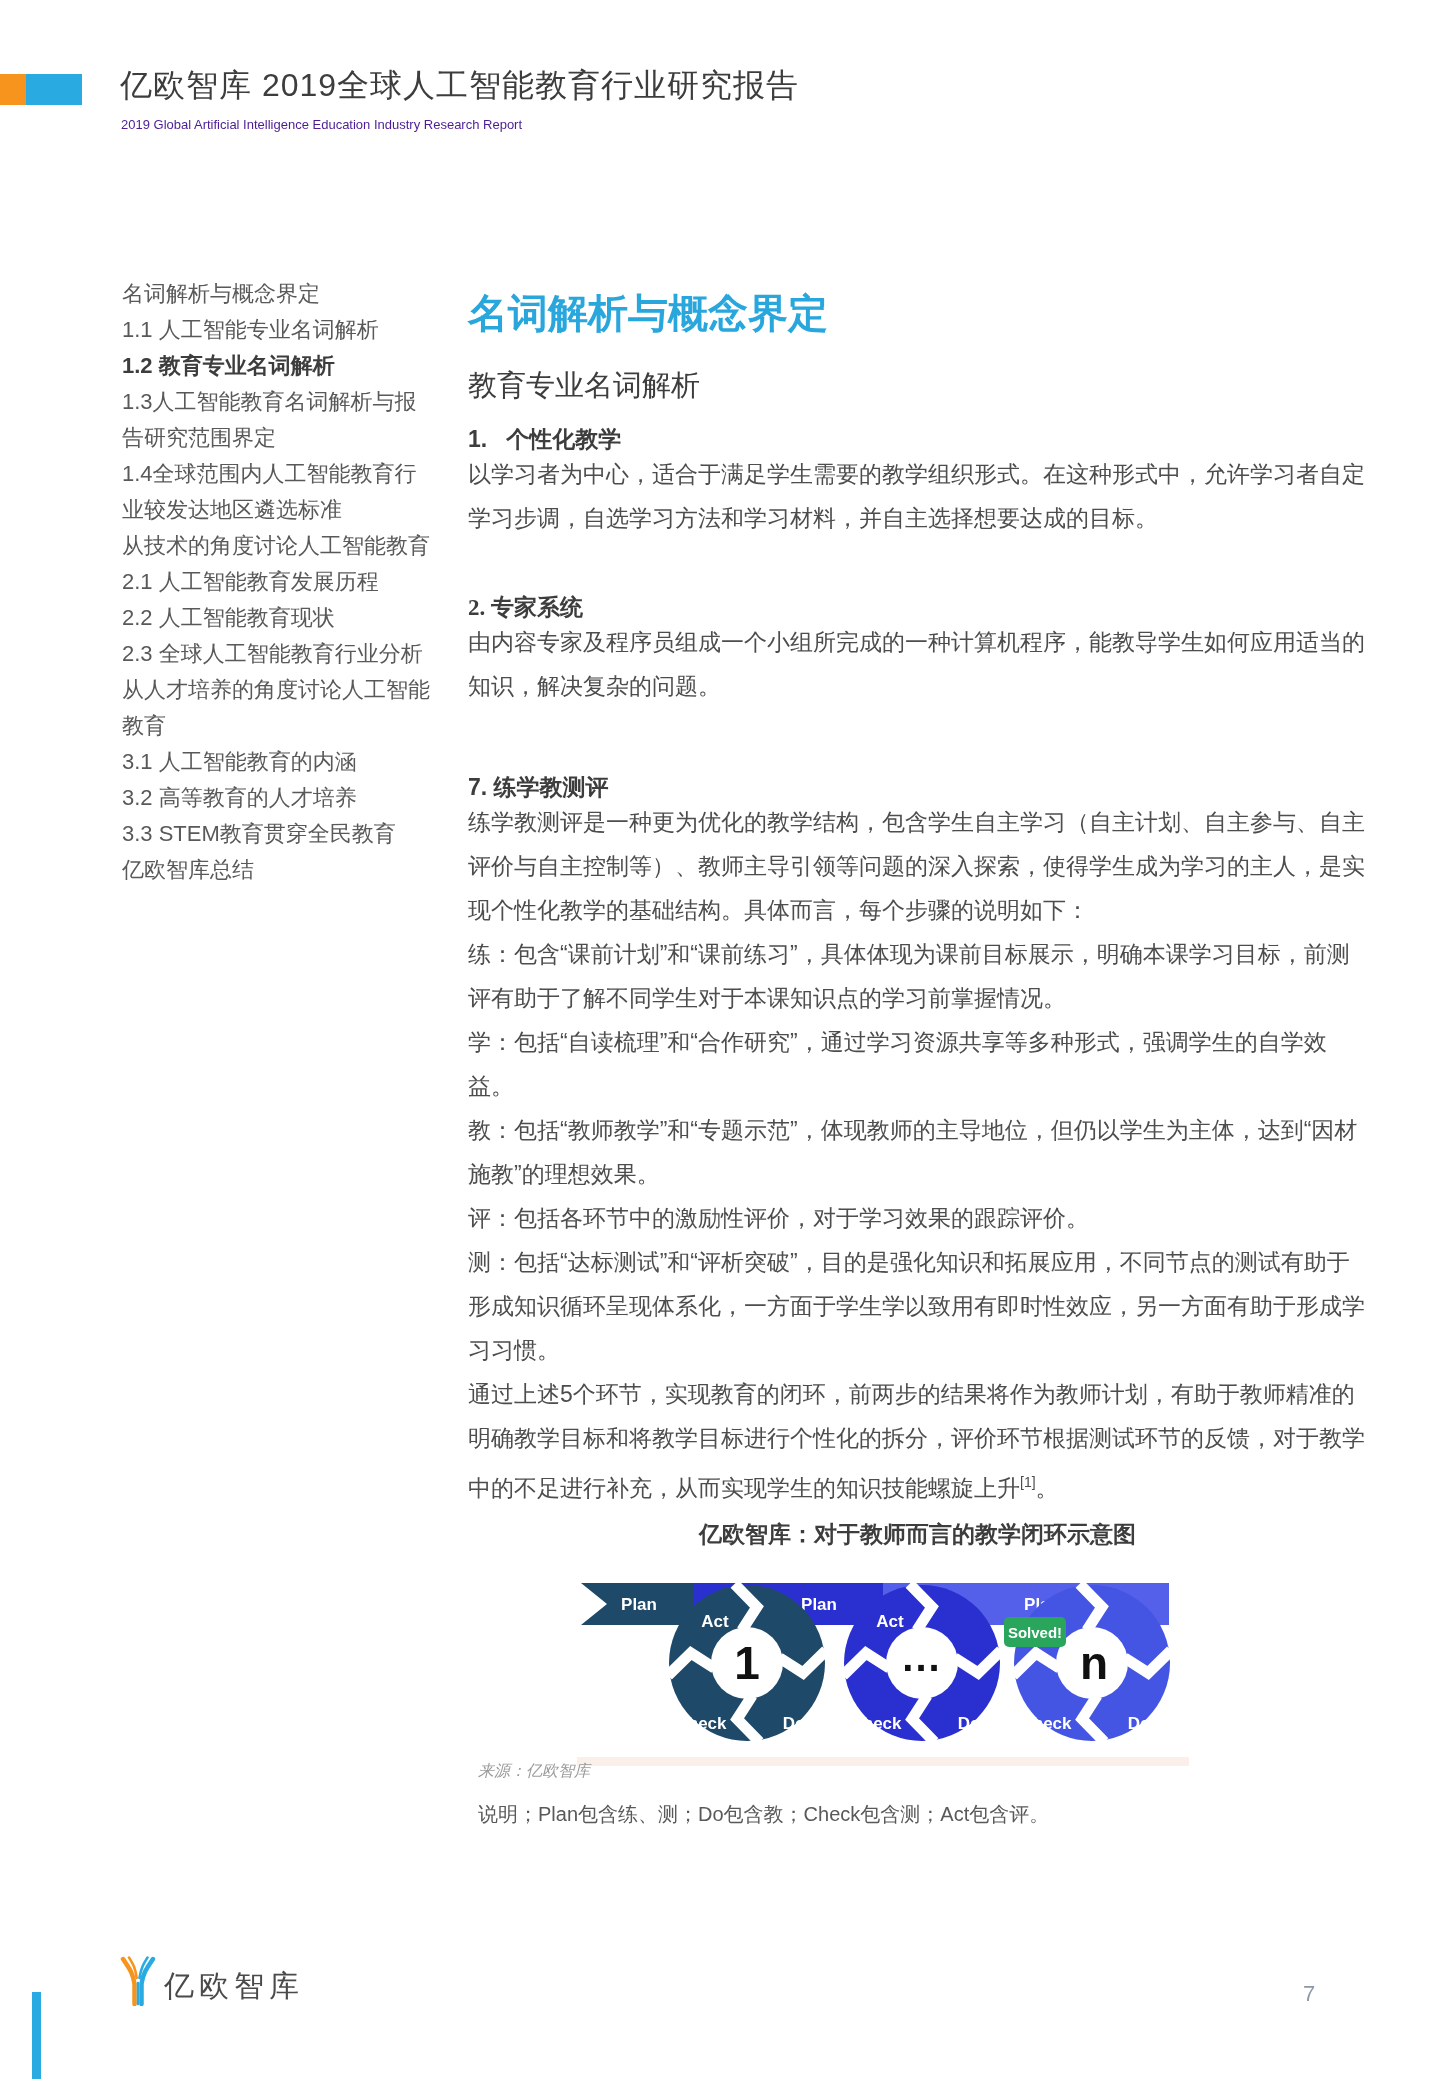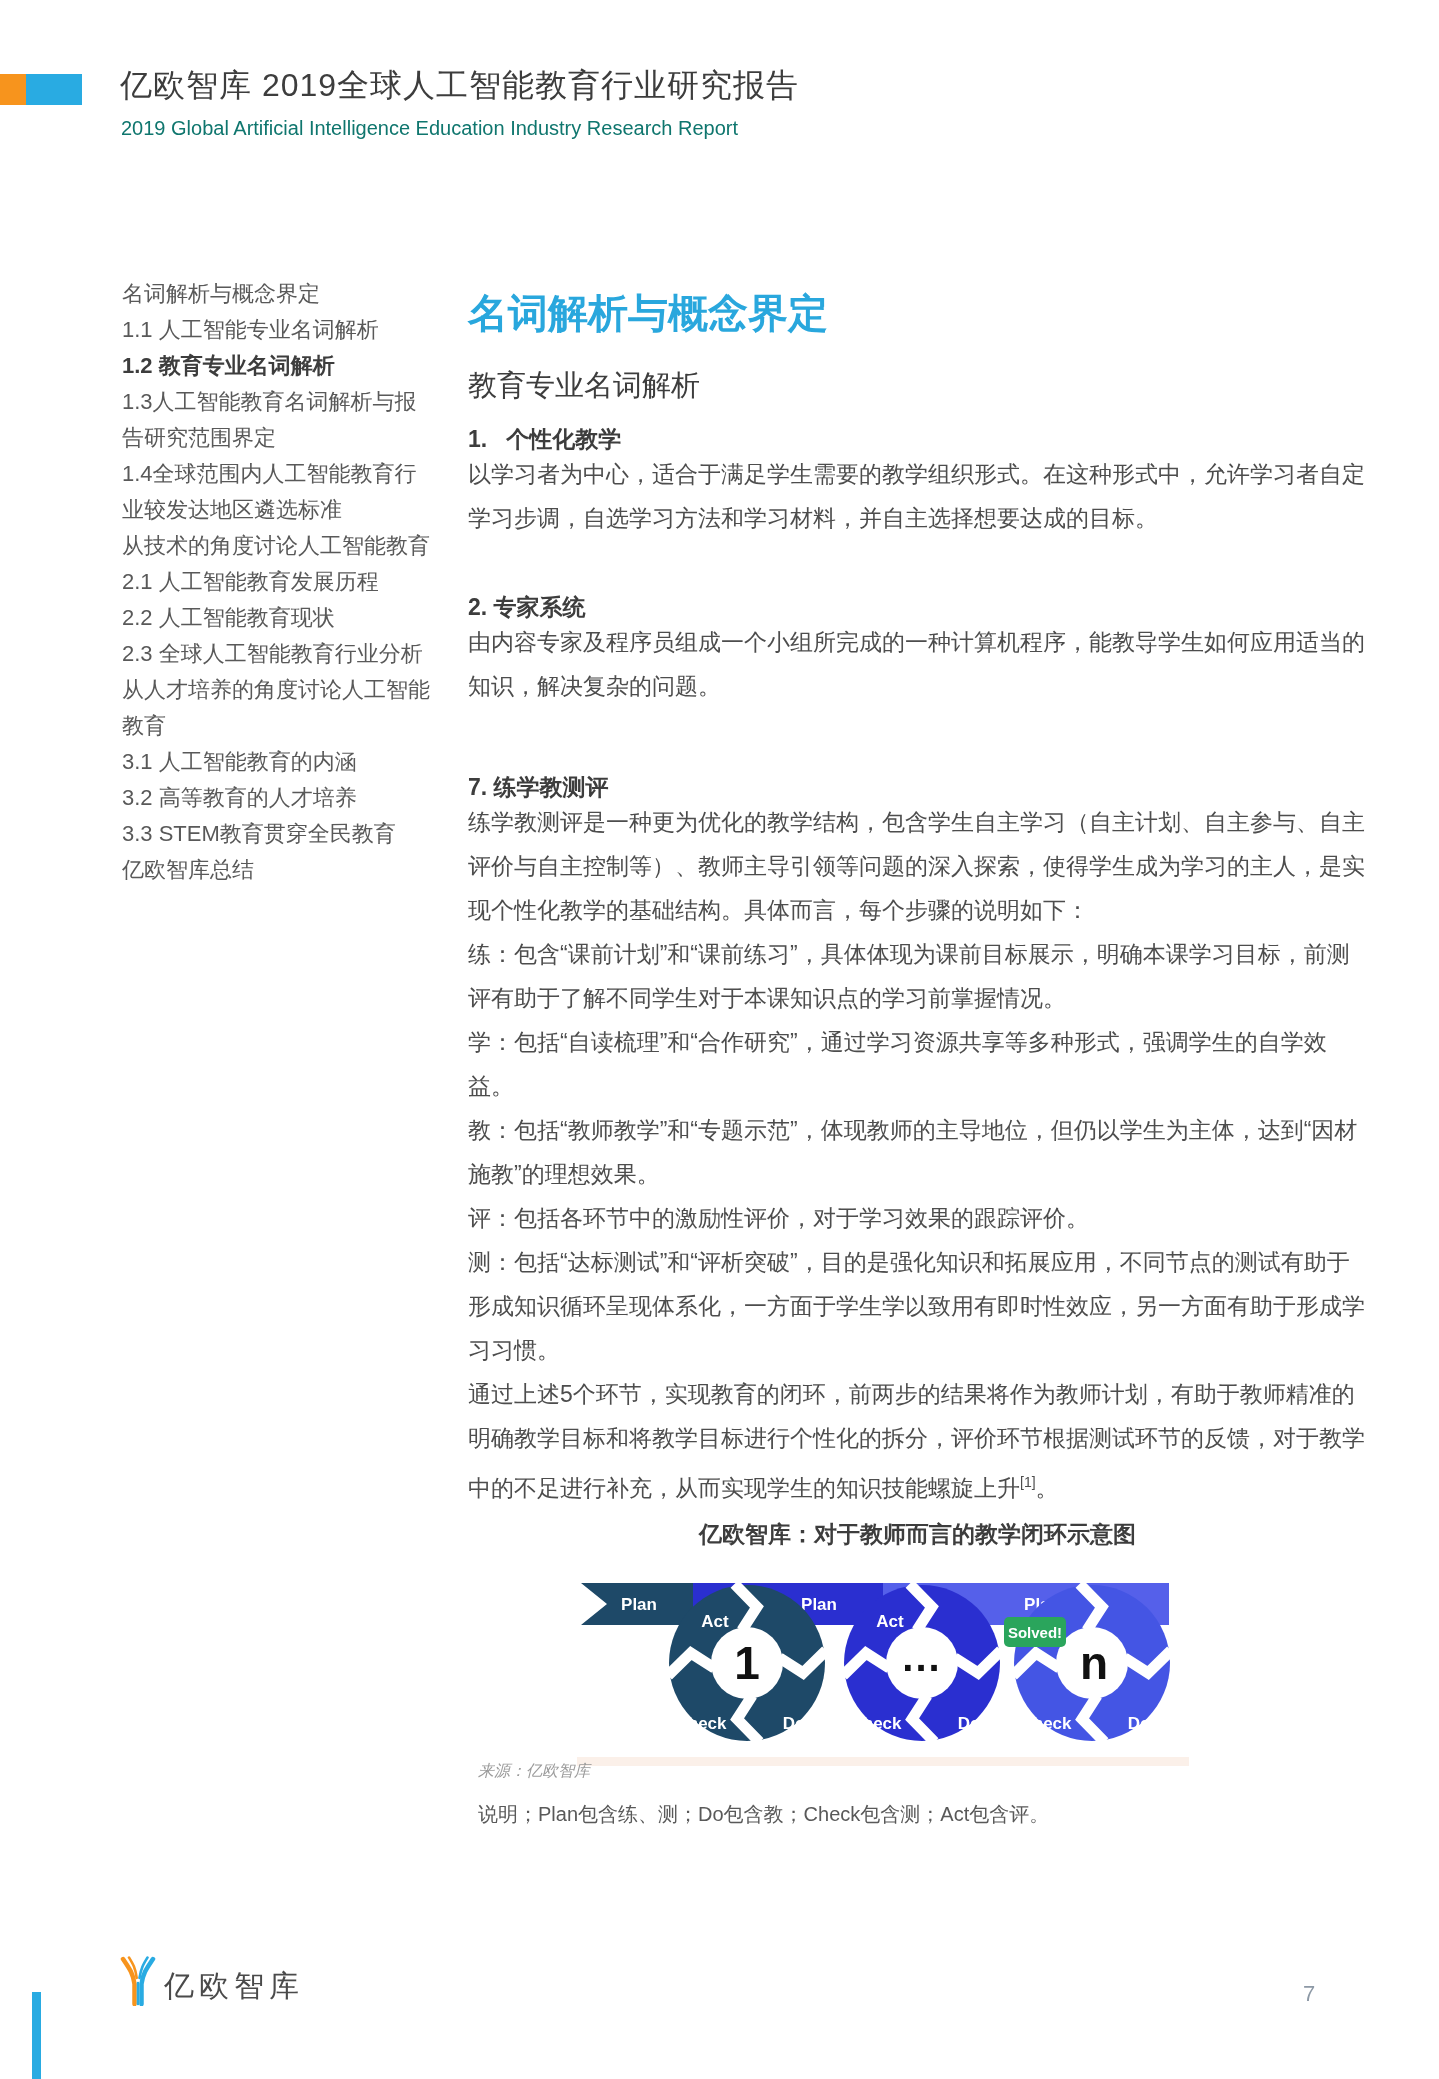--- a/index.html
+++ b/index.html
@@ -5,21 +5,21 @@
   html,body{margin:0;padding:0;background:#fff;}
   .page{position:relative;width:1439px;height:2079px;background:#fff;overflow:hidden;
         font-family:"Liberation Sans","DejaVu Sans",sans-serif;}
   .abs{position:absolute;}
 
   
   .blk{position:absolute;top:74px;height:31px;}
   .blk-orange{left:0;width:26px;background:#f7941d;}
   .blk-blue{left:26px;width:56px;background:#29abe2;}
   .doc-title{left:120px;top:64px;font-size:32px;color:#3d3d3d;letter-spacing:1px;white-space:nowrap;}
-  .doc-subtitle{left:121px;top:117px;font-size:20px;color:#0f766e;white-space:nowrap;}
+  .doc-subtitle{left:121px;top:117px;font-size:13px;color:#4c1d95;white-space:nowrap;}
 
   
   .toc{left:122px;top:276px;width:315px;font-size:22px;line-height:36px;color:#595959;}
   .toc p{margin:0;}
   .toc .bold{font-weight:bold;color:#3d3d3d;}
   .toc .gap{}
 
   
   .h1{left:468px;top:286px;font-size:40px;font-weight:bold;color:#29a7dd;white-space:nowrap;}
   .h2{left:468px;top:366px;font-size:29px;color:#3d3d3d;white-space:nowrap;}
@@ -75,21 +75,21 @@
   </nav>
 
   <div class="abs h1">名词解析与概念界定</div>
   <div class="abs h2">教育专业名词解析</div>
 
   <div class="sec-h" style="top:424px;">1.   个性化教学</div>
   <div class="body-p" style="top:452px;">
     <p>以学习者为中心，适合于满足学生需要的教学组织形式。在这种形式中，允许学习者自定学习步调，自选学习方法和学习材料，并自主选择想要达成的目标。</p>
   </div>
 
-  <div class="sec-h" style="top:592px;">2. 专家系统</div>
+  <div class="sec-h" style="top:592px;font-family:Liberation Serif, serif;">2. 专家系统</div>
   <div class="body-p" style="top:620px;">
     <p>由内容专家及程序员组成一个小组所完成的一种计算机程序，能教导学生如何应用适当的知识，解决复杂的问题。</p>
   </div>
 
   <div class="sec-h" style="top:772px;">7. 练学教测评</div>
   <div class="body-p" style="top:800px;">
     <p>练学教测评是一种更为优化的教学结构，包含学生自主学习（自主计划、自主参与、自主评价与自主控制等）、教师主导引领等问题的深入探索，使得学生成为学习的主人，是实现个性化教学的基础结构。具体而言，每个步骤的说明如下：</p>
     <p>练：包含“课前计划”和“课前练习”，具体体现为课前目标展示，明确本课学习目标，前测评有助于了解不同学生对于本课知识点的学习前掌握情况。</p>
     <p>学：包括“自读梳理”和“合作研究”，通过学习资源共享等多种形式，强调学生的自学效益。</p>
     <p>教：包括“教师教学”和“专题示范”，体现教师的主导地位，但仍以学生为主体，达到“因材施教”的理想效果。</p>

